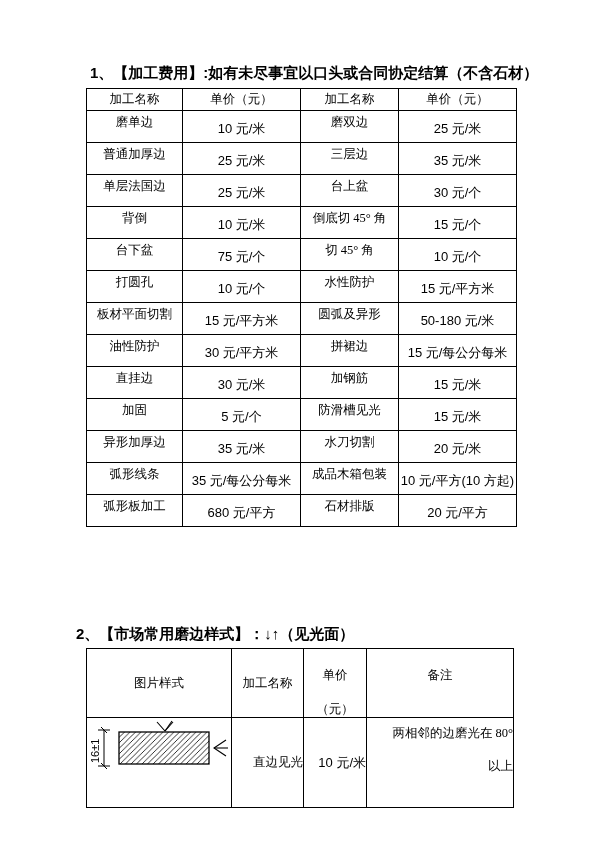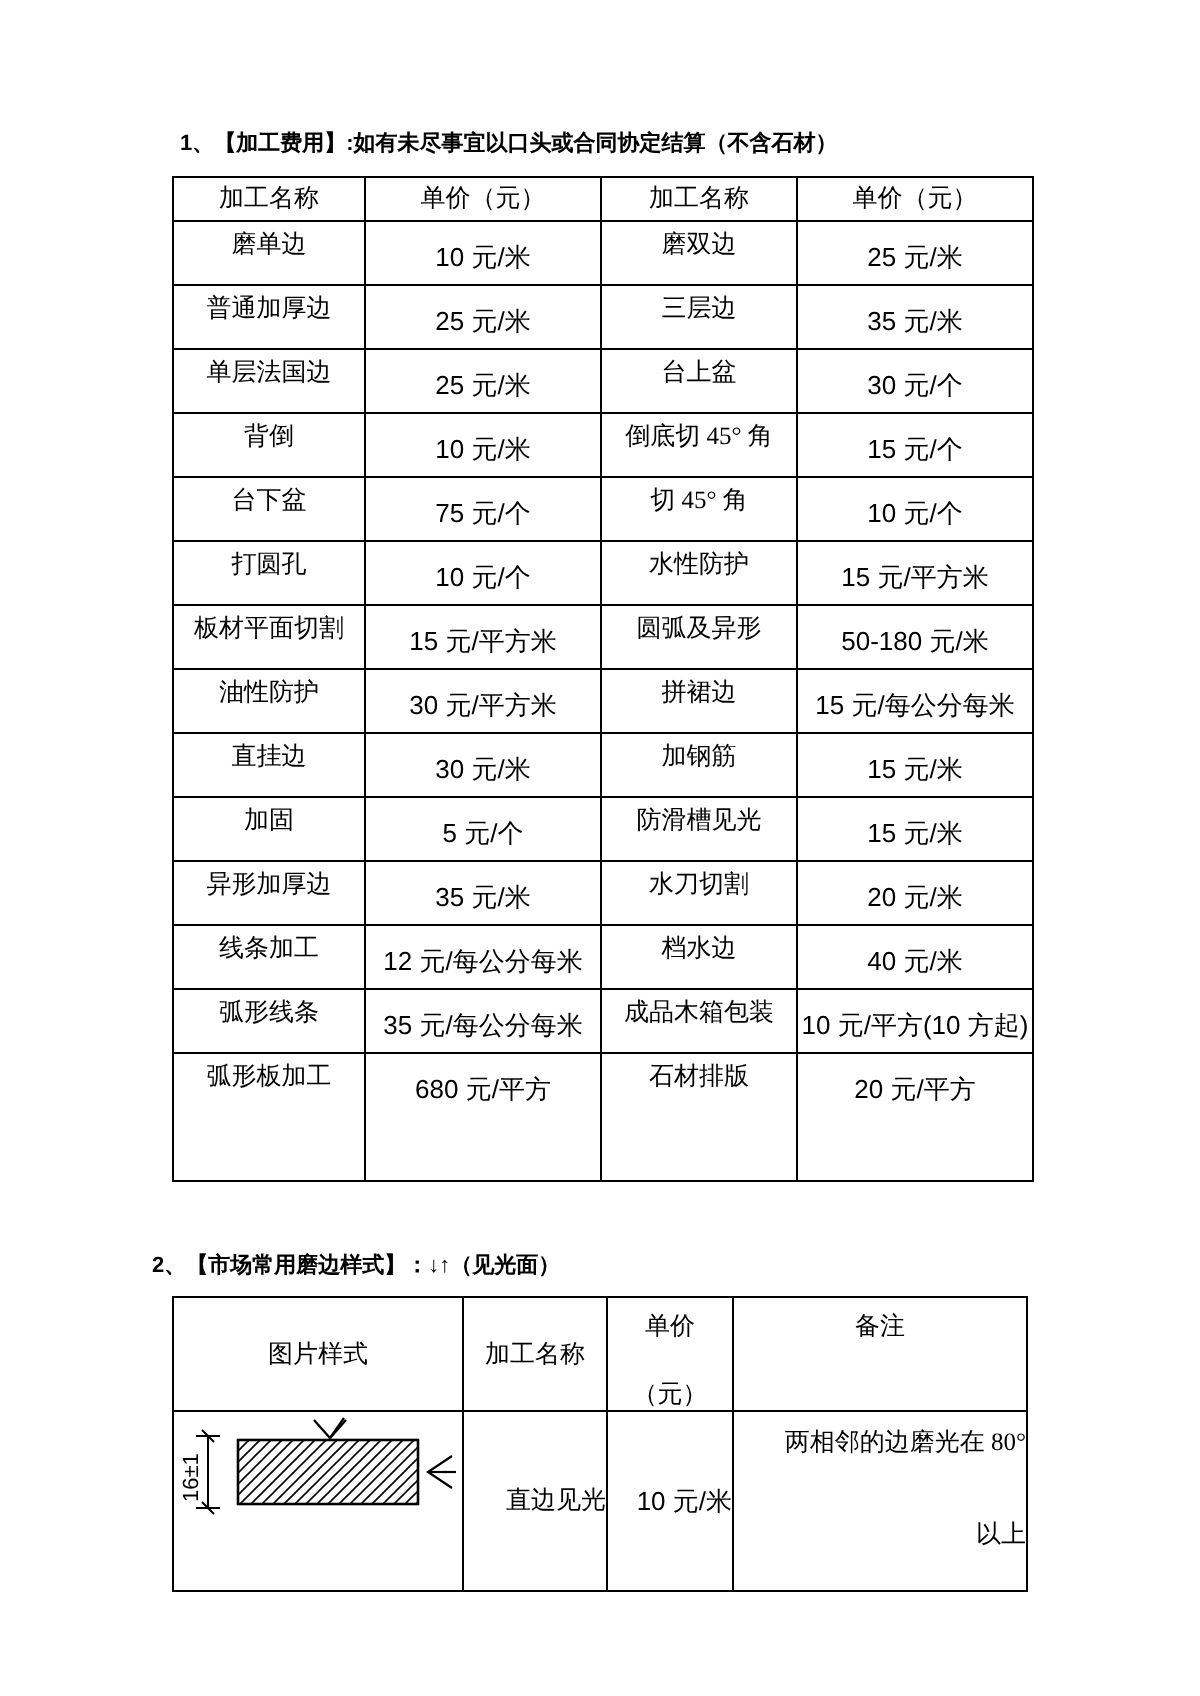--- a/index.html
+++ b/index.html
@@ -11,21 +11,21 @@
     font-family: "Liberation Serif", "DejaVu Serif", serif;
     position: relative;
     overflow: hidden;
   }
   .page { position: absolute; inset: 0; background: #ffffff; }
 
   .sec-title {
     position: absolute;
     font-family: "Liberation Sans", "DejaVu Sans", sans-serif;
     font-weight: bold;
-    font-size: 11px;
+    font-size: 15px;
     white-space: nowrap;
     color: #000;
   }
   .title-1 { left: 90px; top: 64px; }
   .title-2 { left: 76px; top: 625px; }
 
   table {
     border-collapse: collapse;
     table-layout: fixed;
     position: absolute;
@@ -69,35 +69,35 @@
   .style-table col.c-price  { width: 63px; }
   .style-table col.c-remark { width: 147px; }
   .style-table tr.hdr { height: 57px; }
   .style-table tr.row { height: 90px; }
   .style-table th {
     font-weight: normal;
     font-size: 12.5px;
     text-align: center;
     vertical-align: middle;
   }
-  .style-table th.vtop { vertical-align: top; padding-top: 6px; }
+  .style-table th.vtop { vertical-align: top; padding-top: 18px; }
   .style-table th .hdr-line { line-height: 16px; }
   .style-table th .hdr-line + .hdr-line { margin-top: 18px; }
   .style-table td { text-align: right; vertical-align: middle; font-size: 12.5px; }
   .style-table td.pic-cell { vertical-align: middle; padding: 0; }
   .style-table td.price2 {
     font-family: "Liberation Sans", "DejaVu Sans", sans-serif;
     font-size: 13px;
   }
   .style-table td.remark {
     vertical-align: top;
     padding-top: 7px;
   }
   .style-table td.remark .rm-line { line-height: 17px; }
-  .style-table td.remark .rm-line + .rm-line { margin-top: 29px; }
+  .style-table td.remark .rm-line + .rm-line { margin-top: 16px; }
 
   .diagram-svg { display: block; margin: 0 auto; }
 </style>
 </head>
 <body>
 
 <div class="page">
 
   <div class="sec-title title-1">1、【加工费用】:如有未尽事宜以口头或合同协定结算（不含石材）</div>
 
@@ -175,26 +175,20 @@
           <td class="name">加固</td>
           <td class="price">5 元/个</td>
           <td class="name">防滑槽见光</td>
           <td class="price">15 元/米</td>
         </tr>
         <tr>
           <td class="name">异形加厚边</td>
           <td class="price">35 元/米</td>
           <td class="name">水刀切割</td>
           <td class="price">20 元/米</td>
-        </tr>
-        <tr>
-          <td class="name">线条加工</td>
-          <td class="price">12 元/每公分每米</td>
-          <td class="name">档水边</td>
-          <td class="price">40 元/米</td>
         </tr>
         <tr>
           <td class="name">弧形线条</td>
           <td class="price">35 元/每公分每米</td>
           <td class="name">成品木箱包装</td>
           <td class="price">10 元/平方(10 方起)</td>
         </tr>
         <tr>
           <td class="name">弧形板加工</td>
           <td class="price">680 元/平方</td>

